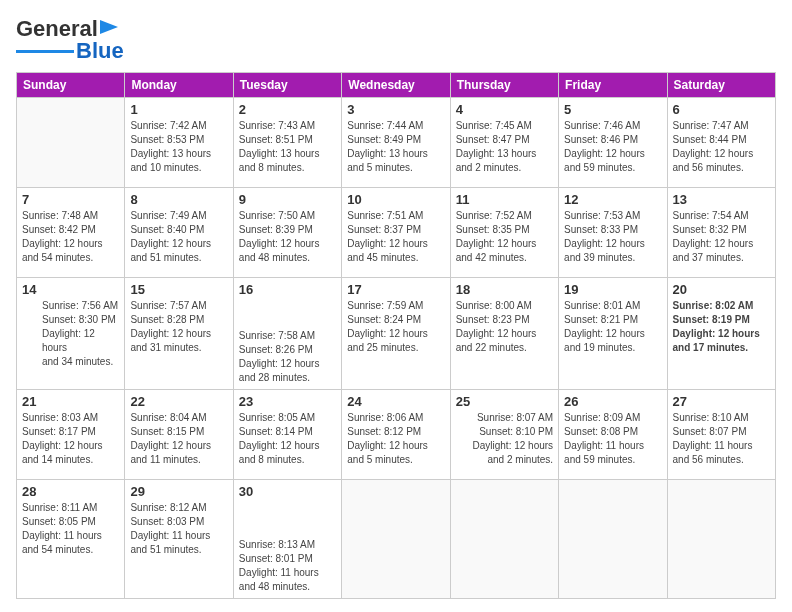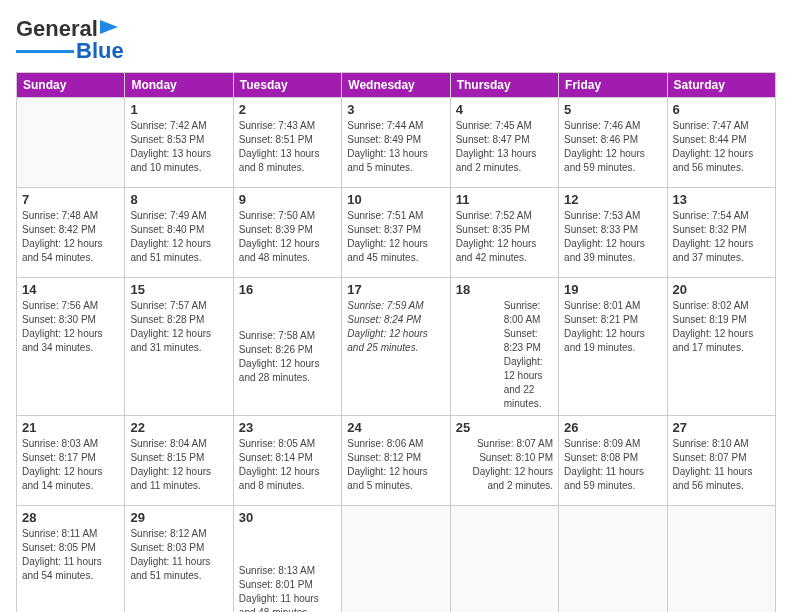--- a/index.html
+++ b/index.html
@@ -198,63 +198,63 @@
           <span class="day-num">13</span>
           <div class="cell-info" style="white-space: pre-line;">Sunrise: 7:54 AM
 Sunset: 8:32 PM
 Daylight: 12 hours
 and 37 minutes.</div>
         </td>
       </tr>
       <tr>
         <td>
           <span class="day-num">14</span>
-          <div class="cell-info" style="white-space: pre-line;">Sunrise: 7:56 AM
+          <div class="cell-info" style="white-space: pre-line; margin-left: 20px;">Sunrise: 7:56 AM
 Sunset: 8:30 PM
 Daylight: 12 hours
 and 34 minutes.</div>
         </td>
         <td>
           <span class="day-num">15</span>
           <div class="cell-info" style="white-space: pre-line;">Sunrise: 7:57 AM
 Sunset: 8:28 PM
 Daylight: 12 hours
 and 31 minutes.</div>
         </td>
         <td>
           <span class="day-num">16</span>
           <div class="cell-info" style="white-space: pre-line; margin-top: 32px;">Sunrise: 7:58 AM
 Sunset: 8:26 PM
 Daylight: 12 hours
 and 28 minutes.</div>
         </td>
         <td>
           <span class="day-num">17</span>
-          <div class="cell-info" style="white-space: pre-line; font-style: italic;">Sunrise: 7:59 AM
+          <div class="cell-info" style="white-space: pre-line;">Sunrise: 7:59 AM
 Sunset: 8:24 PM
 Daylight: 12 hours
 and 25 minutes.</div>
         </td>
         <td>
           <span class="day-num">18</span>
-          <div class="cell-info" style="white-space: pre-line; margin-left: 48px;">Sunrise: 8:00 AM
+          <div class="cell-info" style="white-space: pre-line;">Sunrise: 8:00 AM
 Sunset: 8:23 PM
 Daylight: 12 hours
 and 22 minutes.</div>
         </td>
         <td>
           <span class="day-num">19</span>
           <div class="cell-info" style="white-space: pre-line;">Sunrise: 8:01 AM
 Sunset: 8:21 PM
 Daylight: 12 hours
 and 19 minutes.</div>
         </td>
         <td>
           <span class="day-num">20</span>
-          <div class="cell-info" style="white-space: pre-line;">Sunrise: 8:02 AM
+          <div class="cell-info" style="white-space: pre-line; font-weight: bold;">Sunrise: 8:02 AM
 Sunset: 8:19 PM
 Daylight: 12 hours
 and 17 minutes.</div>
         </td>
       </tr>
       <tr>
         <td>
           <span class="day-num">21</span>
           <div class="cell-info" style="white-space: pre-line;">Sunrise: 8:03 AM
 Sunset: 8:17 PM

